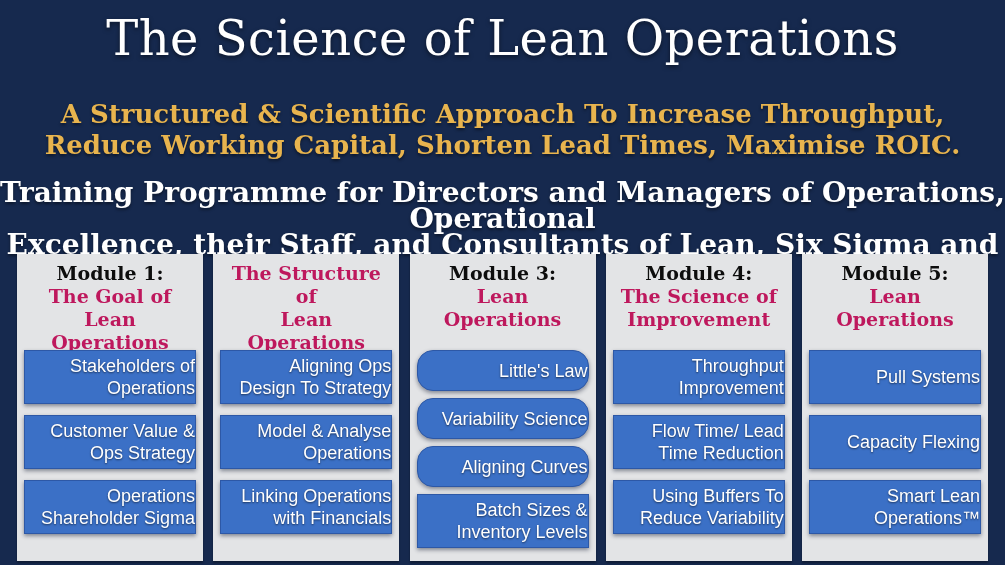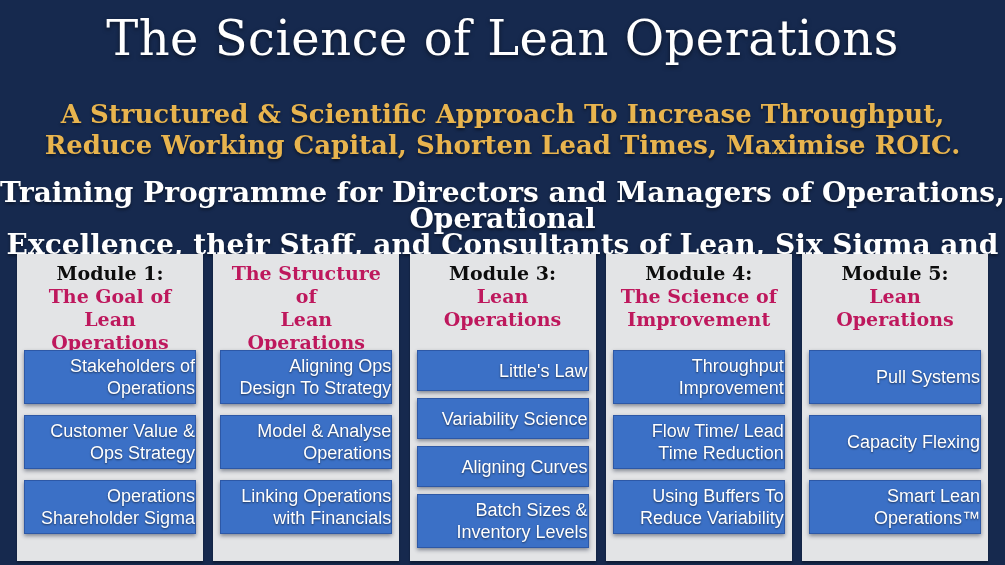--- a/index.html
+++ b/index.html
@@ -77,21 +77,21 @@
     background: #3b70c6;
     border: 1px solid #2d58a6;
     box-shadow: 0 2px 4px rgba(10,20,45,0.45);
     min-height: 54px;
     display: flex;
     flex-direction: column;
     justify-content: center;
     align-items: flex-end;
     text-align: center;
   }
-  .item.short { min-height: 41px; }
+  .item.short { min-height: 41px; border-radius: 16px; }
   .item span {
     display: block;
     color: #ffffff;
     font-family: "Liberation Sans", sans-serif;
     font-size: 18px;
     line-height: 22px;
     text-shadow: 0 1px 2px rgba(0,0,0,0.55);
   }
 </style>
 </head>

